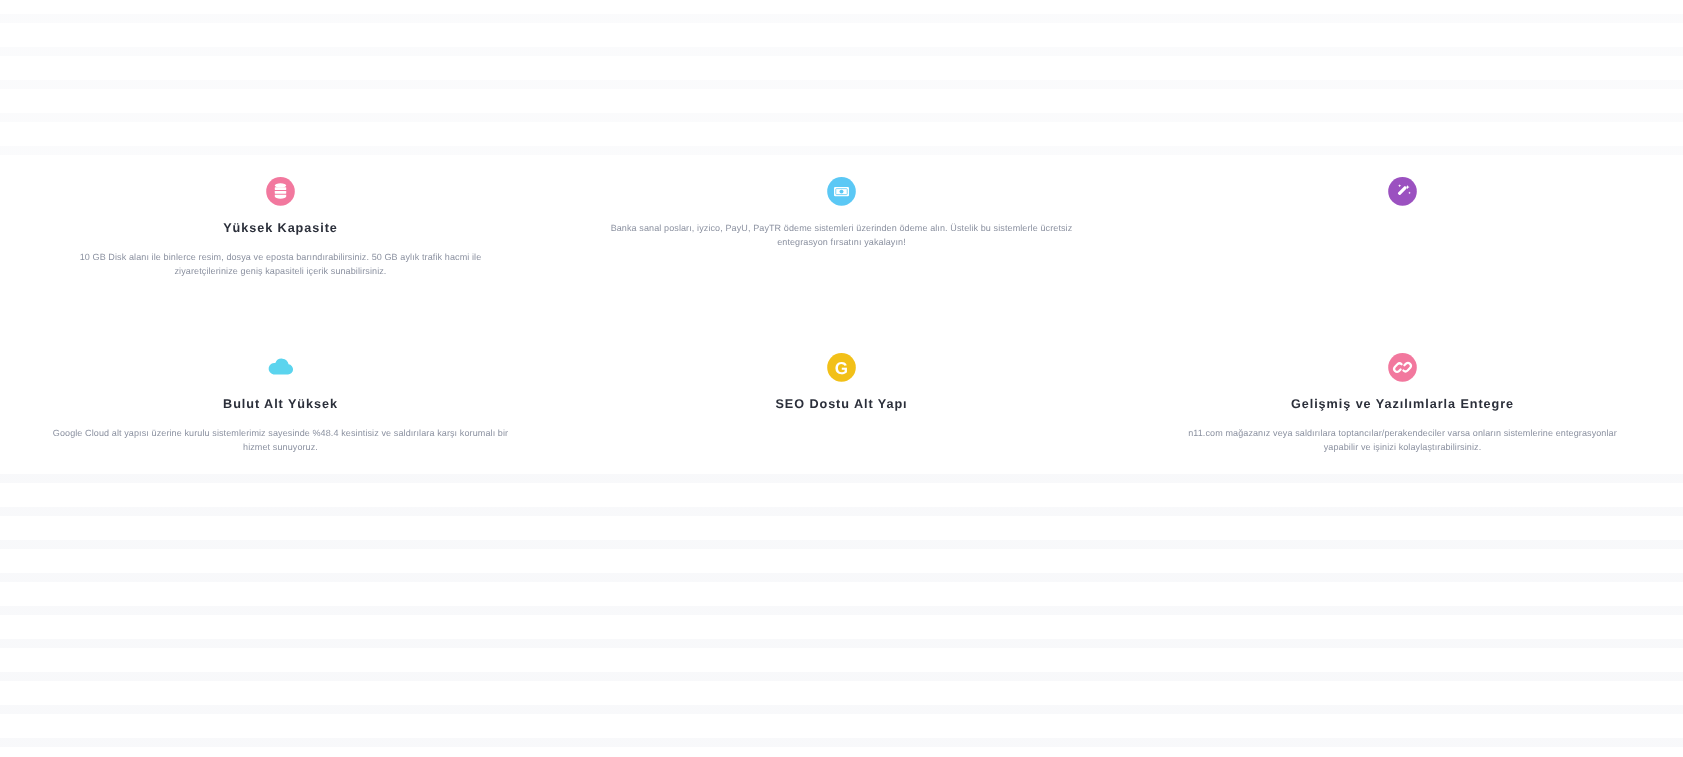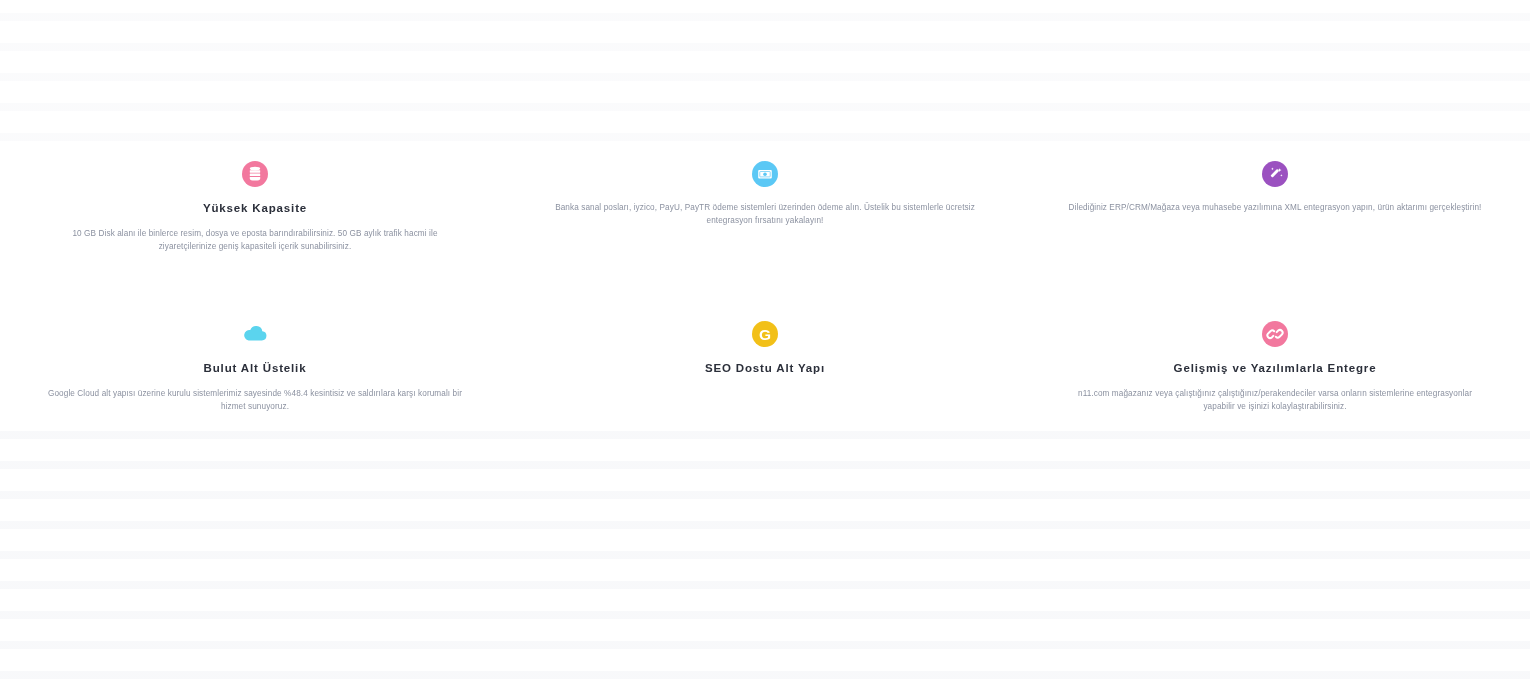--- a/index.html
+++ b/index.html
@@ -130,30 +130,29 @@
         <svg viewBox="0 0 28 28" xmlns="http://www.w3.org/2000/svg">
           <circle cx="14" cy="14" r="13" fill="#9b51c0"></circle>
           <g fill="#ffffff">
             <rect x="9.4" y="15.6" width="9.6" height="2.9" rx="1" transform="rotate(-45 9.4 15.6)"></rect>
             <path d="M18.6 8.2l.55 1.35 1.35.55-1.35.55-.55 1.35-.55-1.35-1.35-.55 1.35-.55z"></path>
             <path d="M11.4 7.5l.4 1 1 .4-1 .4-.4 1-.4-1-1-.4 1-.4z"></path>
             <path d="M20.4 14.2l.35.85.85.35-.85.35-.35.85-.35-.85-.85-.35.85-.35z"></path>
           </g>
         </svg>
       </span>
-      <p class="feature-desc">Dilediğiniz ERP/CRM/Mağaza veya muhasebe yazılımına XML entegrasyon yapın, ürün aktarımı gerçekleştirin!</p>
     </div>
 
     <div class="feature-card">
       <span class="feature-icon">
         <svg viewBox="0 0 28 28" xmlns="http://www.w3.org/2000/svg">
           <path d="M7.6 20.4h13.2a4.6 4.6 0 0 0 .55-9.17 6.3 6.3 0 0 0-12.07-1.2A4.75 4.75 0 0 0 7.6 20.4z" fill="#5bd4ee"></path>
         </svg>
       </span>
-      <h3 class="feature-title">Bulut Alt Üstelik</h3>
+      <h3 class="feature-title">Bulut Alt Yüksek</h3>
       <p class="feature-desc">Google Cloud alt yapısı üzerine kurulu sistemlerimiz sayesinde %48.4 kesintisiz ve saldırılara karşı korumalı bir hizmet sunuyoruz.</p>
     </div>
 
     <div class="feature-card">
       <span class="feature-icon">
         <svg viewBox="0 0 28 28" xmlns="http://www.w3.org/2000/svg">
           <circle cx="14" cy="14" r="13" fill="#f2c018"></circle>
           <text x="14" y="19.6" text-anchor="middle" font-family="Liberation Sans, sans-serif" font-size="15.5" font-weight="bold" fill="#ffffff">G</text>
         </svg>
       </span>
@@ -164,17 +163,17 @@
       <span class="feature-icon">
         <svg viewBox="0 0 28 28" xmlns="http://www.w3.org/2000/svg">
           <circle cx="14" cy="14" r="13" fill="#f2789e"></circle>
           <g fill="none" stroke="#ffffff" stroke-width="2" stroke-linecap="round">
             <path d="M12.3 15.9l-1.5 1.5a2.7 2.7 0 0 1-3.8-3.8l2.4-2.4a2.7 2.7 0 0 1 3.8 0"></path>
             <path d="M15.7 12.1l1.5-1.5a2.7 2.7 0 0 1 3.8 3.8l-2.4 2.4a2.7 2.7 0 0 1-3.8 0"></path>
           </g>
         </svg>
       </span>
       <h3 class="feature-title">Gelişmiş ve Yazılımlarla Entegre</h3>
-      <p class="feature-desc">n11.com mağazanız veya çalıştığınız çalıştığınız/perakendeciler varsa onların sistemlerine entegrasyonlar yapabilir ve işinizi kolaylaştırabilirsiniz.</p>
+      <p class="feature-desc">n11.com mağazanız veya saldırılara toptancılar/perakendeciler varsa onların sistemlerine entegrasyonlar yapabilir ve işinizi kolaylaştırabilirsiniz.</p>
     </div>
 
   </div>
 </div>
 
 </body></html>

